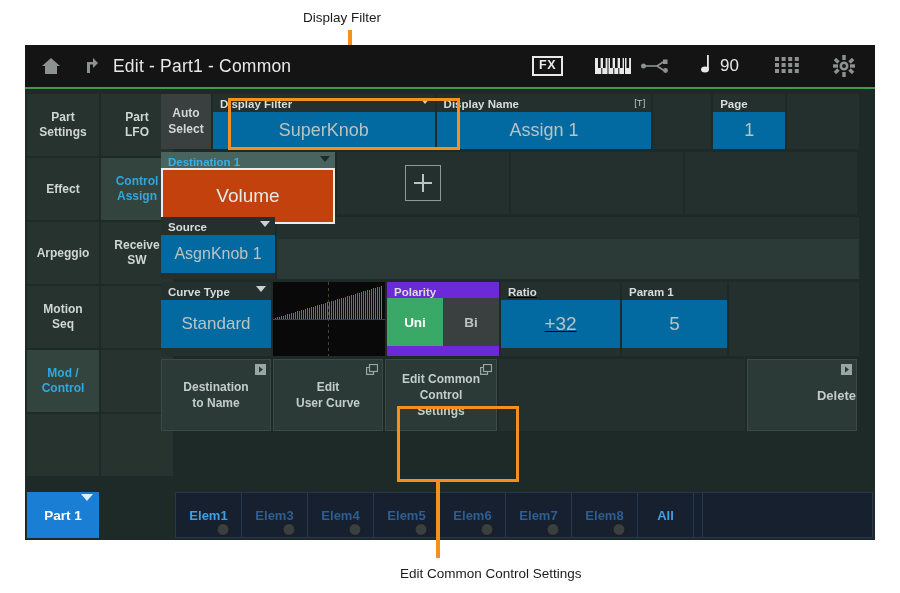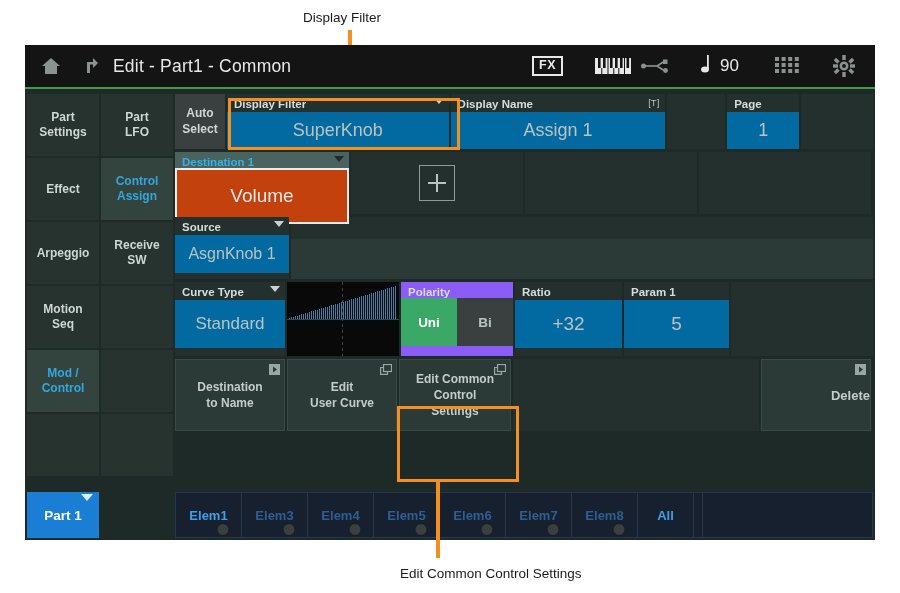--- a/index.html
+++ b/index.html
@@ -62,21 +62,21 @@
   }
   .nav-cell{
     background:#26332f;display:flex;flex-direction:column;align-items:center;
     justify-content:center;color:#cfd6d4;font-size:12px;font-weight:bold;
     line-height:1.25;text-align:center;
   }
   .nav-cell.sel{background:#33443f;color:#32a7de;}
   .nav-cell.empty{background:#26332f;}
 
   
-  .main{position:absolute;left:150px;top:5px;width:698px;}
+  .main{position:absolute;left:136px;top:5px;width:698px;}
 
   .row{display:flex;}
   .fcell{
     background:#24302e;margin-right:2px;position:relative;
   }
   .fcell .lab{
     color:#d6dddb;font-size:11.5px;font-weight:bold;padding:4px 0 0 7px;
     height:18px;box-sizing:border-box;
   }
   .fcell .val{
@@ -145,28 +145,28 @@
   .graph{
     width:112px;height:74px;background:#090909;margin-right:2px;position:relative;
     overflow:hidden;
   }
   .graph .bars{position:absolute;left:2px;bottom:37px;display:flex;align-items:flex-end;
     height:33px;gap:1px;}
   .graph .bars i{display:block;width:1px;background:#3f7fa8;}
   .graph .axis{position:absolute;left:0;top:37px;width:112px;height:1px;background:#2a4a5c;}
   .graph .vline{position:absolute;left:55px;top:0;width:1px;height:74px;
     background:repeating-linear-gradient(#4a4438 0 3px,transparent 3px 6px);}
-  .polarity{width:112px;height:74px;position:relative;background:#8b5cf6;margin-right:2px;}
+  .polarity{width:112px;height:74px;position:relative;background:#6d28d9;margin-right:2px;}
   .polarity .lab{color:#d6dddb;font-size:11.5px;font-weight:bold;padding:4px 0 0 7px;}
   .pbtns{display:flex;height:48px;}
   .pb{flex:1;display:flex;align-items:center;justify-content:center;font-size:13.5px;
     font-weight:bold;}
   .pb.on{background:#3aa866;color:#ffffff;}
   .pb.off{background:#3a3f3f;color:#b9c4c1;}
-  .ratio{width:107px;height:74px;}
+  .ratio{width:119px;height:74px;text-decoration:underline;}
   .ratio .val{height:48px;font-size:19px;}
   .param{width:105px;height:74px;}
   .param .val{height:48px;font-size:19px;}
   .r4fill{flex:1;height:74px;background:#24302e;}
 
   
   .r5{margin-top:3px;height:72px;}
   .btn{
     width:110px;height:72px;background:#2b3a37;border:1px solid #3b4a47;
     box-sizing:border-box;color:#c3ccca;font-size:12px;font-weight:bold;

